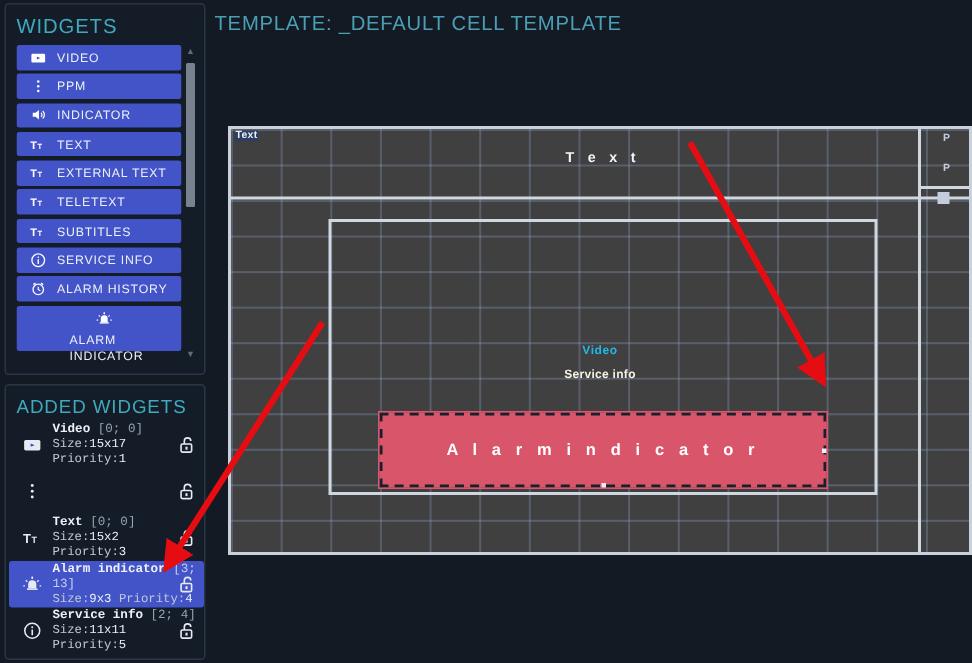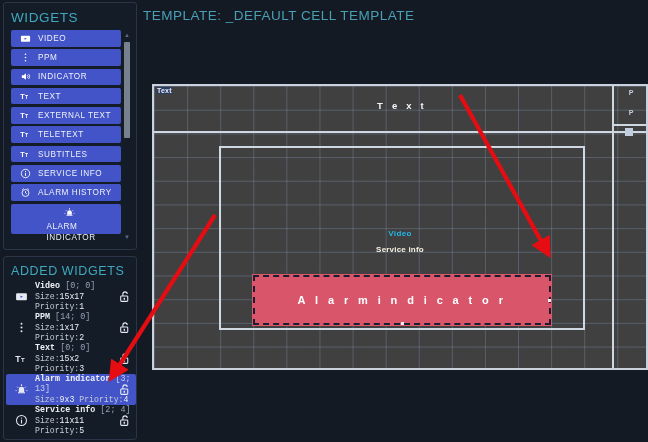--- a/index.html
+++ b/index.html
@@ -351,24 +351,20 @@
             </span>
           </div>
           <div class="added-item">
             <span class="ai-ico">
               <svg width="13" height="13" viewBox="0 0 24 24">
                 <circle cx="12" cy="5" r="1.8" fill="currentColor"></circle>
                 <circle cx="12" cy="12" r="1.8" fill="currentColor"></circle>
                 <circle cx="12" cy="19" r="1.8" fill="currentColor"></circle>
               </svg>
             </span>
-            <div class="ai-text">
-              <div class="ai-line1"><span>PPM</span> <span class="coords">[14; 0]</span></div>
-              <div class="ai-line2"><span>Size:</span><b>1x17</b> <span>Priority:</span><b>2</b></div>
-            </div>
             <span class="ai-lock">
               <svg width="13" height="13" viewBox="0 0 24 24">
                 <rect x="5" y="11" width="13" height="10" rx="1.6" fill="none" stroke="currentColor" stroke-width="2"></rect>
                 <path d="M9 11 V7.5 a4 4 0 0 1 8 0" fill="none" stroke="currentColor" stroke-width="2"></path>
                 <rect x="10.4" y="14.4" width="2.6" height="3.6" fill="currentColor"></rect>
               </svg>
             </span>
           </div>
           <div class="added-item">
             <span class="ai-ico">

